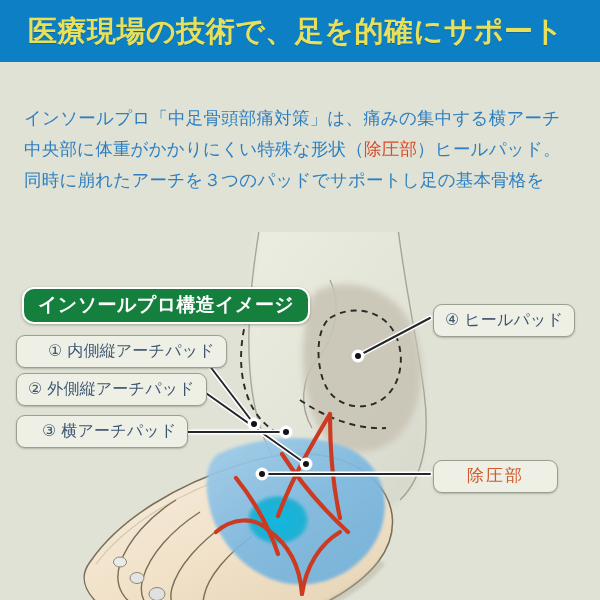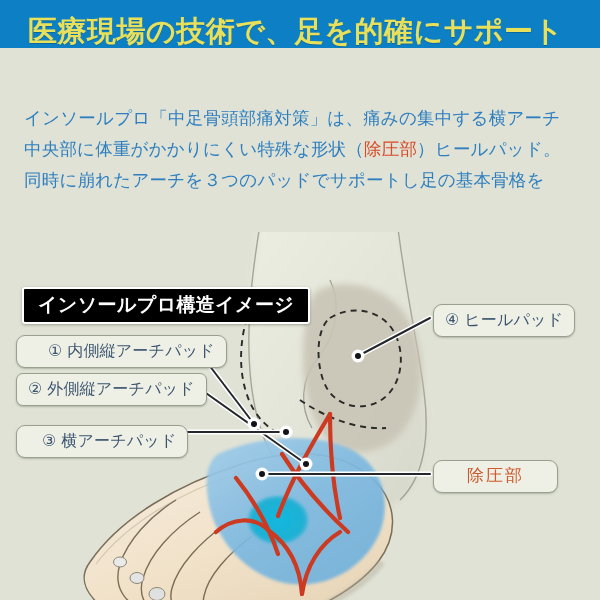--- a/index.html
+++ b/index.html
@@ -20,21 +20,21 @@
     background: #dfe2d5;
     overflow: hidden;
   }
 
   
   #header-banner {
     position: absolute;
     left: 0;
     top: 0;
     width: 600px;
-    height: 48px;
+    height: 62px;
     background: #0d7fc4;
     box-sizing: border-box;
   }
   #header-title {
     position: absolute;
     left: 28px;
     top: 11px;
     font-size: 29px;
     line-height: 40px;
     letter-spacing: 0.5px;
@@ -73,23 +73,23 @@
     left: 0;
     top: 0;
   }
 
   
   #diagram-title-chip {
     position: absolute;
     left: 22px;
     top: 55px;
     padding: 3px 14px 5px 14px;
-    background: #000000;
+    background: #15803d;
     border: 2px solid #ffffff;
-    border-radius: 3px;
+    border-radius: 12px;
     box-shadow: 0 1px 3px rgba(70,80,60,0.45);
     color: #ffffff;
     font-size: 19px;
     line-height: 25px;
     font-weight: bold;
     white-space: nowrap;
     letter-spacing: 0.4px;
   }
 
   
@@ -106,22 +106,22 @@
     white-space: nowrap;
     letter-spacing: 0.2px;
   }
   .callout.accent {
     color: #cf5a2e;
     font-size: 17px;
     letter-spacing: 2px;
     text-align: center;
   }
   #callout-1 { left: 16px;  top: 103px; padding-left: 31px; }
-  #callout-2 { left: 16px;  top: 141px; border-radius: 7px; }
-  #callout-3 { left: 16px;  top: 193px; padding-left: 25px; }
+  #callout-2 { left: 16px;  top: 141px; }
+  #callout-3 { left: 16px;  top: 183px; padding-left: 25px; }
   #callout-4 { left: 433px; top: 72px;  }
   #callout-5 { left: 433px; top: 228px; width: 123px; padding-left: 0; padding-right: 0; }
 </style>
 </head>
 <body>
 
 <div id="page">
 
   <div id="header-banner">
     <div id="header-title">医療現場の技術で、足を的確にサポート</div>

